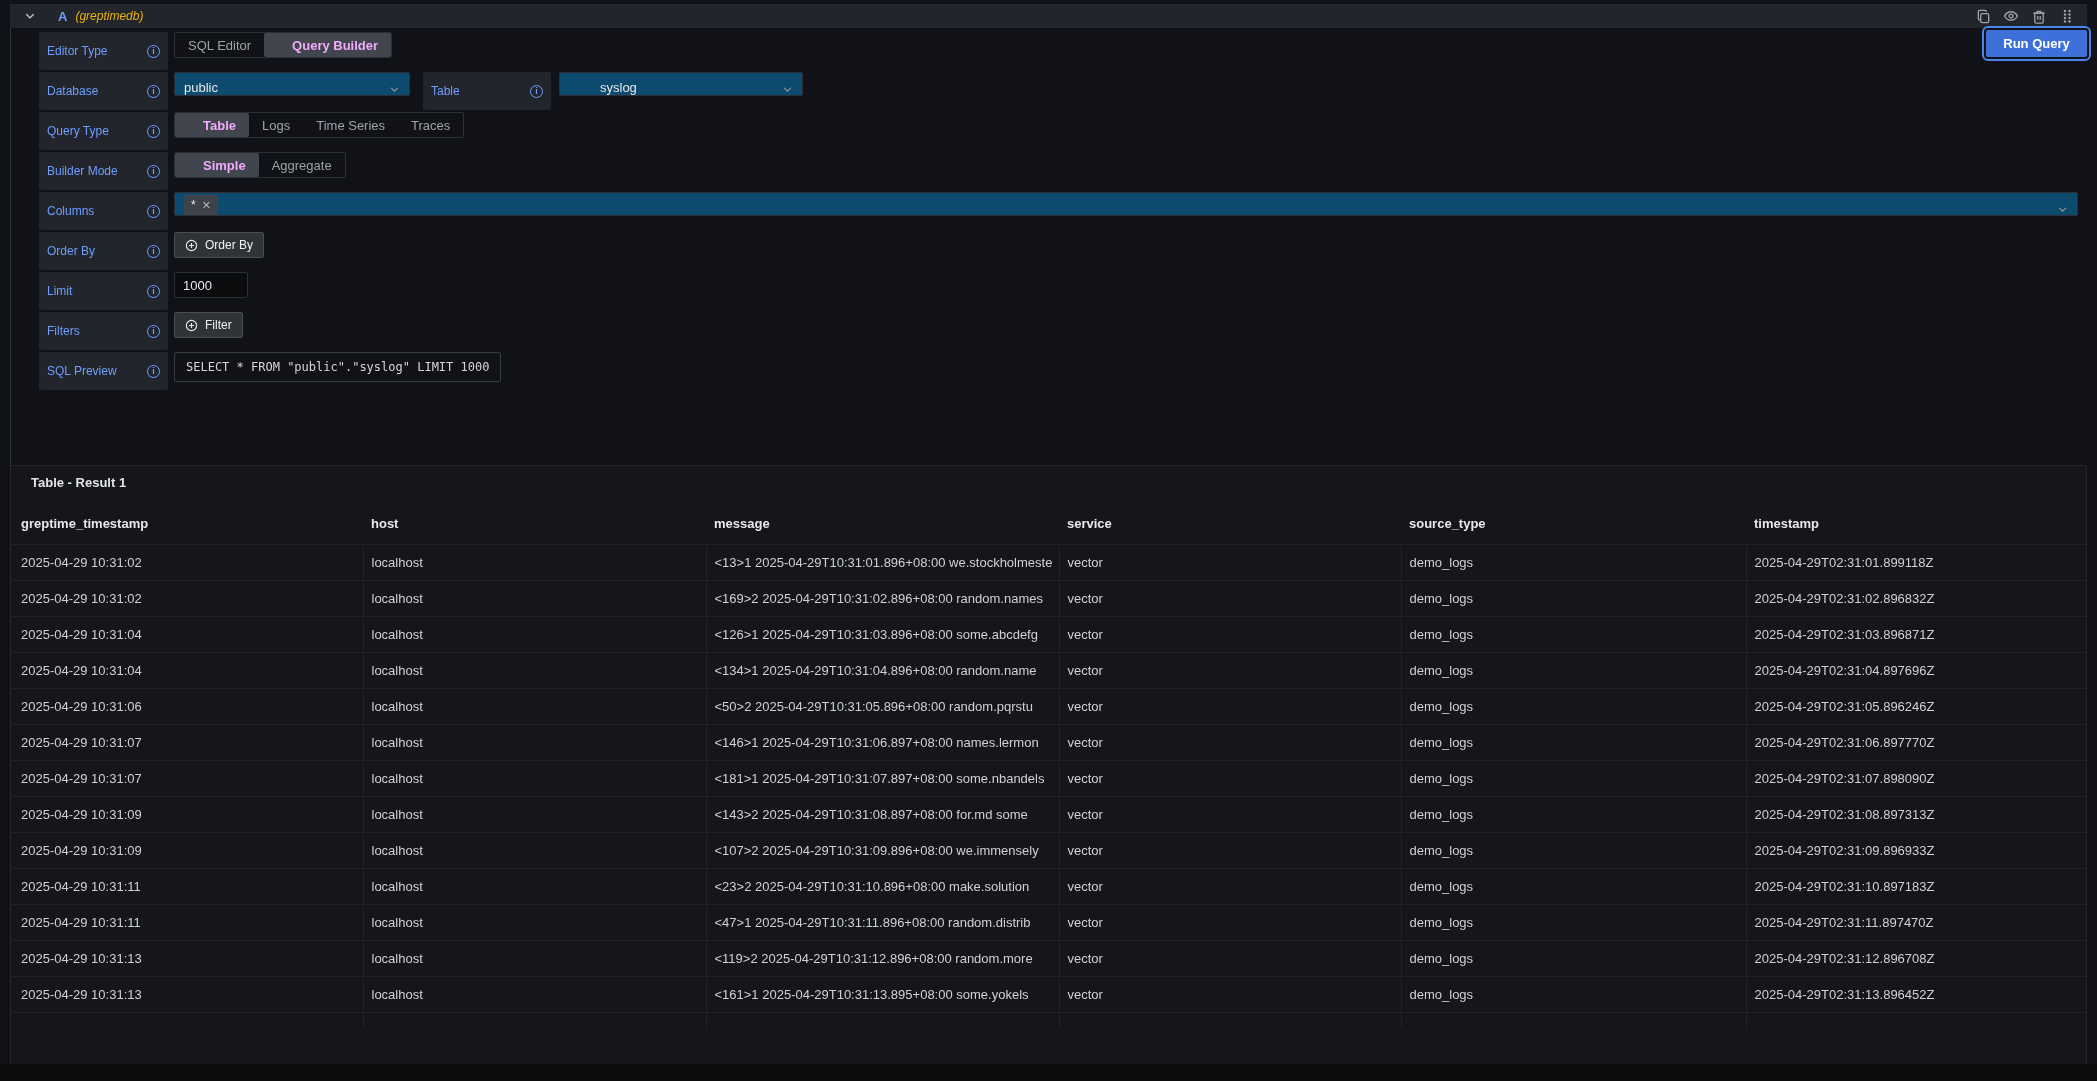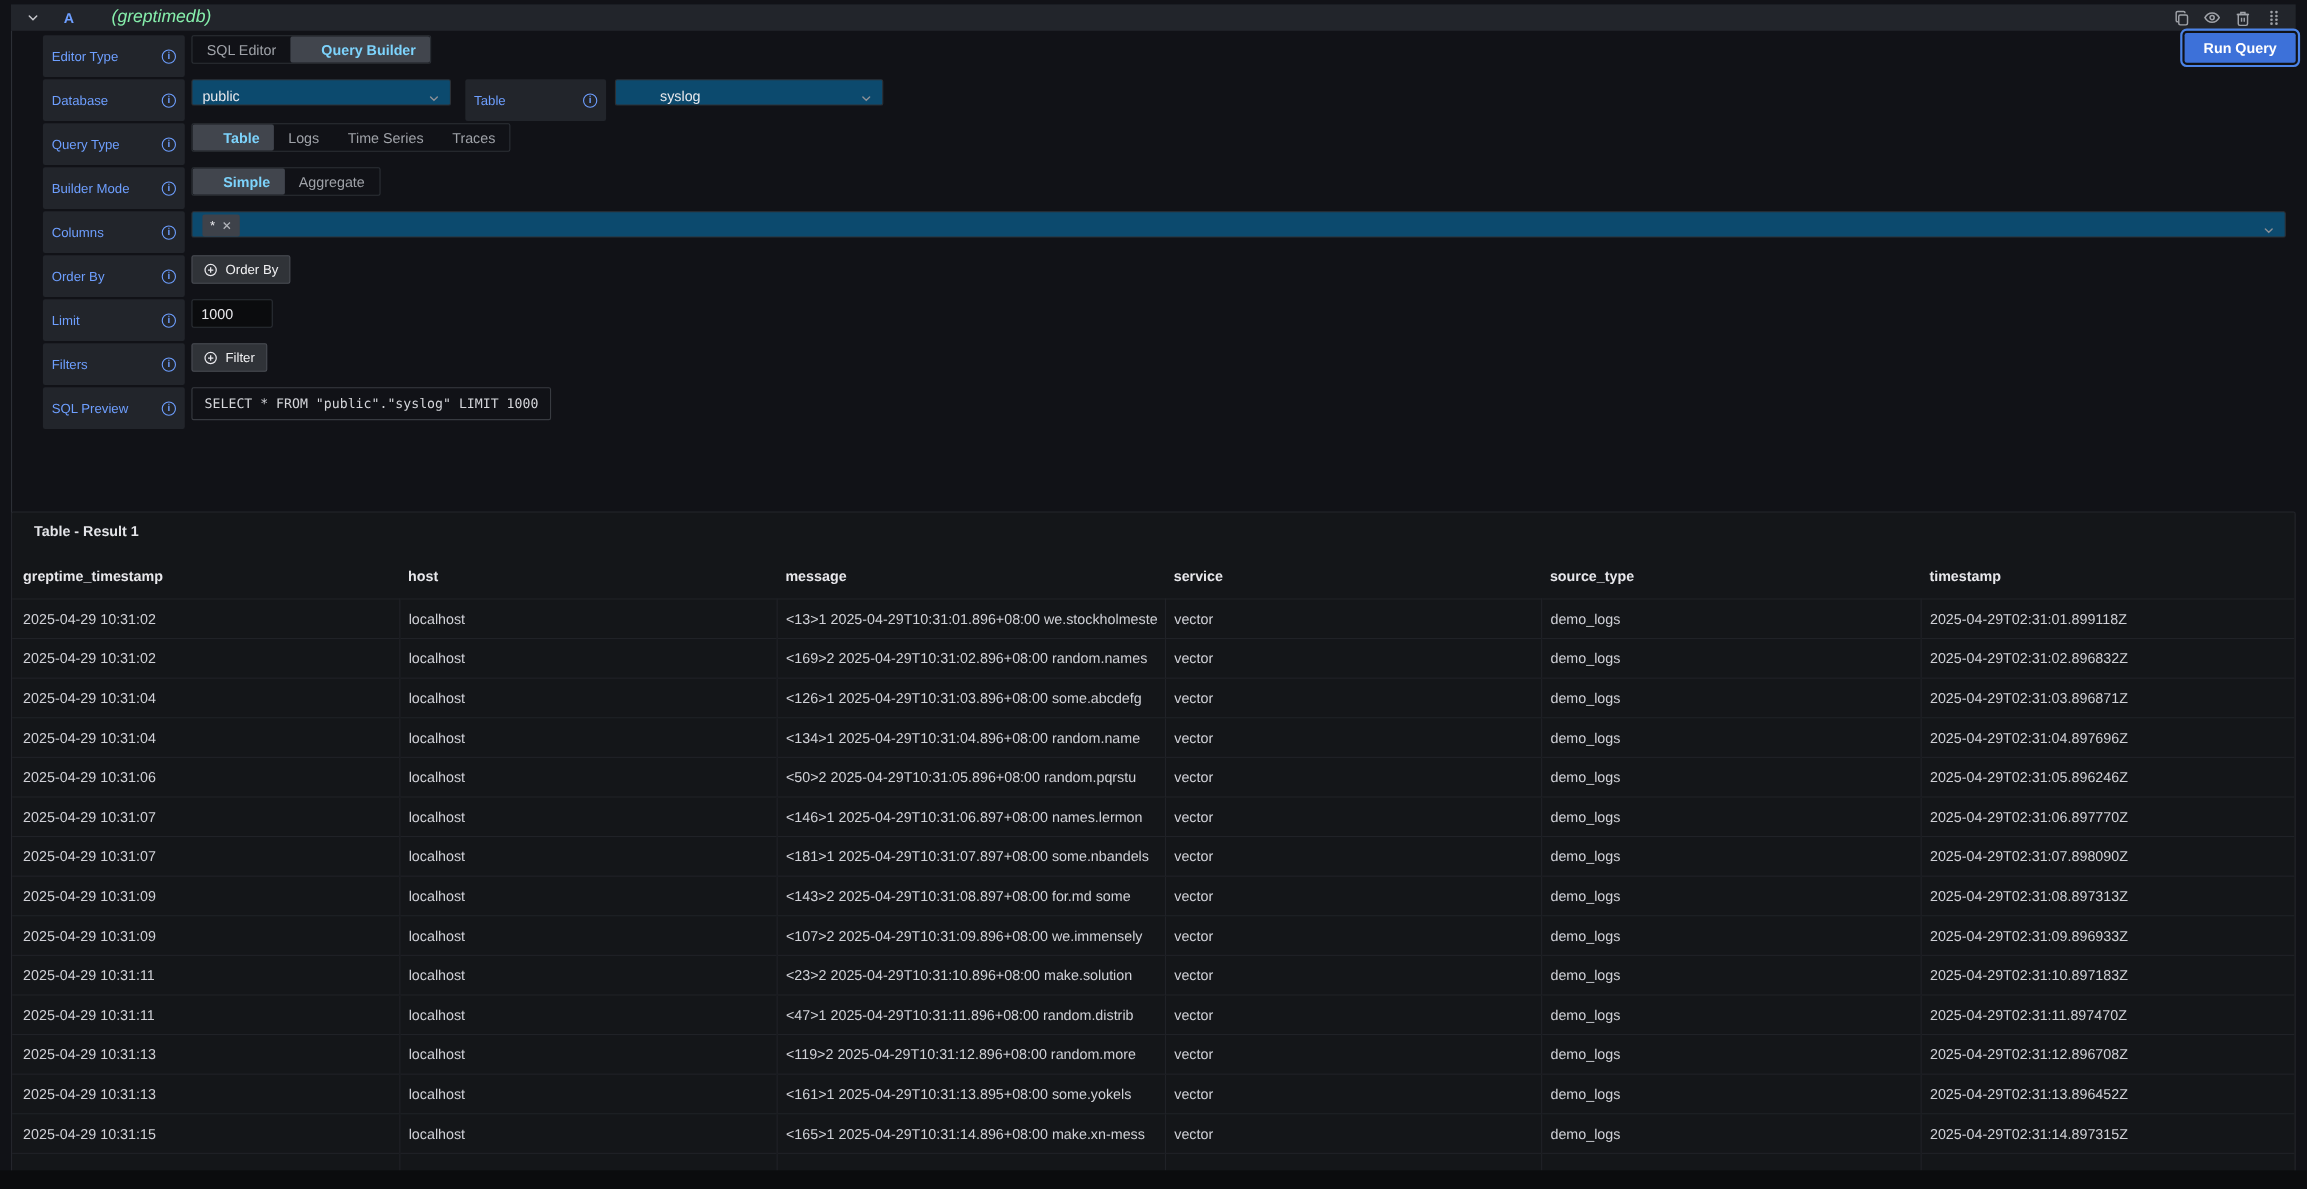--- a/index.html
+++ b/index.html
@@ -9,21 +9,21 @@
     font-family:"Liberation Sans", sans-serif;
     position:relative; overflow:hidden; font-size:13px;
   }
   
   .query-section { position:absolute; left:10px; top:4px; width:2077px; }
   .qheader {
     height:24px; background:#22252b; display:flex; align-items:center;
     padding:0 10px; gap:8px;
   }
   .qheader .refid { color:#6e9fff; font-weight:700; font-size:13px; margin-left:10px; }
-  .qheader .ds-hint { color:#86efac; font-style:italic; font-size:16px; margin-left:26px; }
+  .qheader .ds-hint { color:#eab308; font-style:italic; font-size:12px; }
   .qheader .spacer { flex:1; }
   .hicon { width:20px; height:20px; display:flex; align-items:center; justify-content:center; cursor:pointer; color:#9fa2a8; }
   .hicon svg { display:block; }
   .qbody { position:relative; border-left:1px solid #2c2f36; padding:4px 9px 10px 28px; }
   .frow { display:flex; gap:6px; margin-bottom:2px; align-items:flex-start; }
   .flabel {
     width:129px; height:38px; background:#22252b; border-radius:2px;
     display:flex; align-items:center; justify-content:space-between;
     padding:0 8px; flex:none;
   }
@@ -35,21 +35,21 @@
   }
   .info-i.gray { border-color:#c7c8cd; color:#c7c8cd; width:14px; height:14px; }
   .rgroup {
     display:flex; height:26px; border:1px solid #2c3036; border-radius:2px;
     background:#111217; overflow:hidden;text-align:right;
   }
   .ropt {
     display:flex; align-items:center; padding:0 13px; color:#9fa2a8;
     font-size:13px; cursor:pointer; white-space:nowrap;
   }
-  .ropt.sel { background:#41454d; color:#7dd3fc; font-weight:600; border-radius:2px;padding-left:28px; }
+  .ropt.sel { background:#41454d; color:#f0abfc; font-weight:600; border-radius:2px;padding-left:28px; }
   .gselect {
     height:24px; background:#0c4a6e; border:1px solid #2c3036; border-radius:2px;
     display:flex; align-items:flex-end; justify-content:space-between;
     padding:0 9px; color:#e8e8ec; font-size:13px; cursor:pointer;
   }
   .chev { color:#8e9197; display:flex; }
   .chip {
     background:#3e424a; border-radius:2px; height:20px; display:inline-flex;
     align-items:center; gap:6px; padding:0 7px; color:#e8e8ec; font-size:12px;
   }
@@ -414,28 +414,20 @@
           <td>2025-04-29T02:31:12.896708Z</td>
         </tr>
         <tr>
           <td>2025-04-29 10:31:13</td>
           <td>localhost</td>
           <td>&lt;161&gt;1 2025-04-29T10:31:13.895+08:00 some.yokels</td>
           <td>vector</td>
           <td>demo_logs</td>
           <td>2025-04-29T02:31:13.896452Z</td>
         </tr>
-        <tr>
-          <td>2025-04-29 10:31:15</td>
-          <td>localhost</td>
-          <td>&lt;165&gt;1 2025-04-29T10:31:14.896+08:00 make.xn-mess</td>
-          <td>vector</td>
-          <td>demo_logs</td>
-          <td>2025-04-29T02:31:14.897315Z</td>
-        </tr>
         <tr class="partial">
           <td></td>
           <td></td>
           <td></td>
           <td></td>
           <td></td>
           <td></td>
         </tr>
       </tbody>
   </table>

